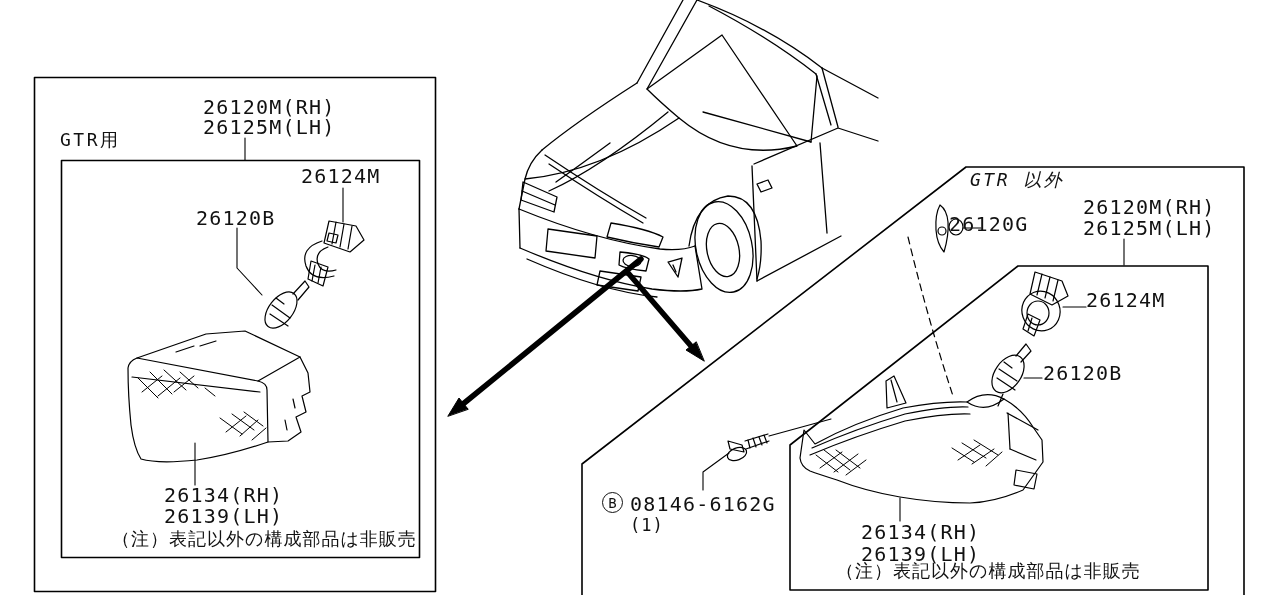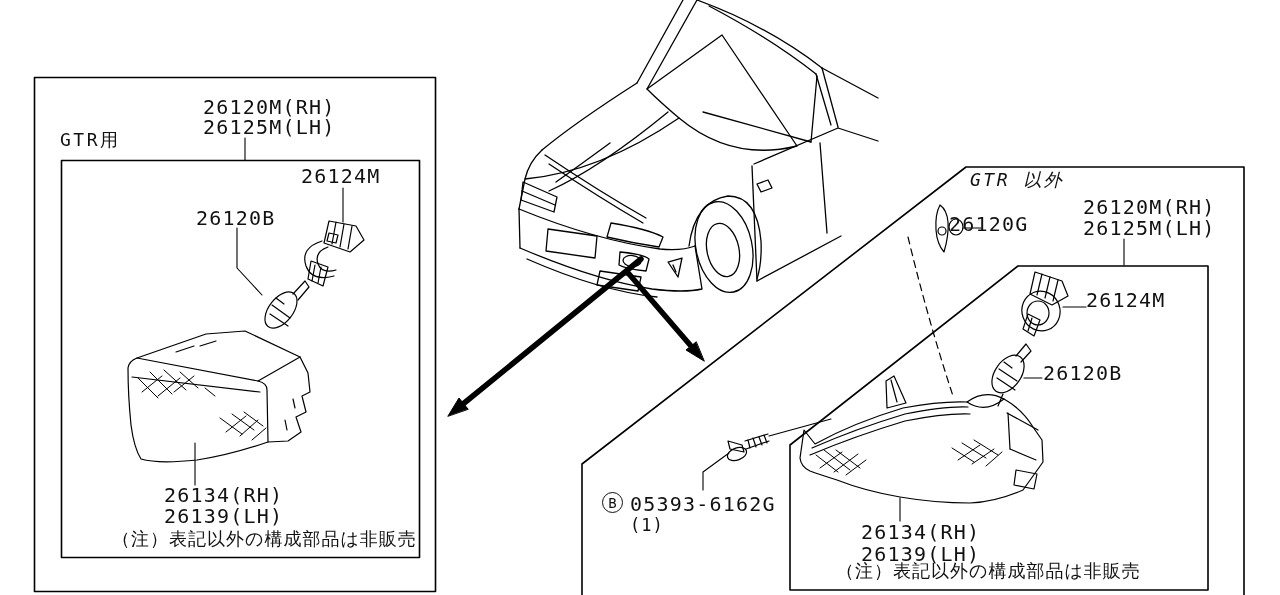--- a/index.html
+++ b/index.html
@@ -235,19 +235,19 @@
   <div class="t jp" style="left:112px;top:529px;">（注）表記以外の構成部品は非販売</div>
 
   <div class="t title" style="left:970px;top:170px;font-style:italic;">GTR 以外</div>
   <div class="t pn" style="left:949px;top:214px;text-align:right;">26120G</div>
   <div class="t pn" style="left:1083px;top:197px;">26120M(RH)</div>
   <div class="t pn" style="left:1083px;top:218px;">26125M(LH)</div>
   <div class="t pn" style="left:1086px;top:290px;">26124M</div>
   <div class="t pn" style="left:1043px;top:363px;">26120B</div>
 
   <div class="circ" style="left:602px;top:492px;">B</div>
-  <div class="t pn" style="left:630px;top:494px;">05393-6162G</div>
+  <div class="t pn" style="left:630px;top:494px;">08146-6162G</div>
   <div class="t pn-sm" style="left:630px;top:516px;">(1)</div>
 
   <div class="t pn" style="left:861px;top:522px;">26134(RH)</div>
   <div class="t pn" style="left:861px;top:544px;">26139(LH)</div>
   <div class="t jp" style="left:836px;top:561px;">（注）表記以外の構成部品は非販売</div>
 </div>
 
 </body></html>

